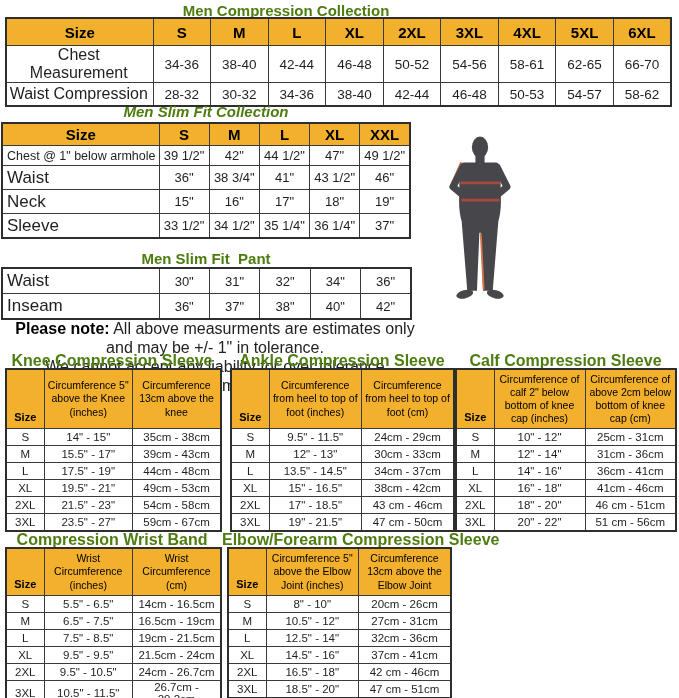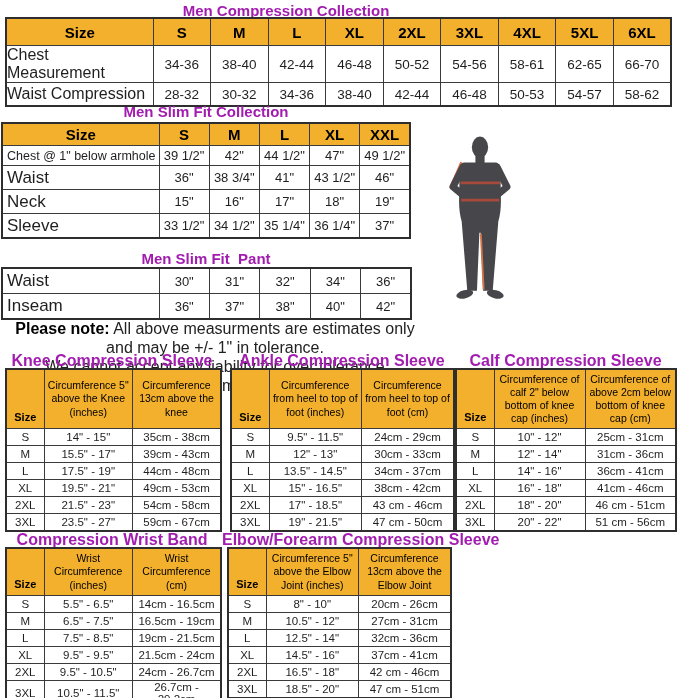--- a/index.html
+++ b/index.html
@@ -1,37 +1,37 @@
 <!DOCTYPE html>
 <html><head>
 <meta charset="utf-8">
 <style>
   html,body{margin:0;padding:0;background:#fff;}
   #canvas{
     position:relative;width:679px;height:698px;background:#fff;overflow:hidden;
     font-family:"Liberation Sans",sans-serif;color:#1f1f1f;
   }
   .abs{position:absolute;}
-  .title{font-weight:bold;color:#a21caf;text-align:center;white-space:pre;}
+  .title{font-weight:bold;color:#4d7c0f;text-align:center;white-space:pre;}
   .t-main{font-size:15px;}
   .t-sub{font-size:15px;}
   .t-small{font-size:16px;}
 
   table{border-collapse:collapse;table-layout:fixed;background:#fff;}
   table.grid{border:2px solid #2e2e2e;}
   table.grid td,table.grid th{border:1px solid #3a3a3a;padding:0 2px;overflow:hidden;}
   .yellow{background:#F3B02C;}
   th{font-weight:bold;color:#000;margin-top:29px;}
 
   
   .t1{width:667px;}
   .t1 col.c-label{width:147px;}
   .t1 th{height:26px;font-size:15px;}
   .t1 td{height:22px;font-size:13.5px;text-align:center;}
-  .t1 td.rowlabel{font-size:16px;text-align:left;padding-left:0;}
+  .t1 td.rowlabel{font-size:16px;text-align:center;padding-left:0;}
 
   
   .t2{width:410px;}
   .t2 col.c-label{width:157px;}
   .t2 th{height:21px;font-size:15px;}
   .t2 td{font-size:13px;text-align:center;}
   .t2 tr.r-small td{height:19px;}
   .t2 tr.r-big td{height:23px;}
   .t2 td.rowlabel{text-align:left;padding-left:4px;}
   .t2 tr.r-small td.rowlabel{font-size:12.5px;}
@@ -101,21 +101,21 @@
       <td>38-40</td>
       <td>42-44</td>
       <td>46-48</td>
       <td>50-53</td>
       <td>54-57</td>
       <td>58-62</td>
     </tr>
   </tbody>
     </table>
 
-  <div class="abs title t-sub" style="top:103px;left:0;width:412px;">Men Slim Fit Collection</div>
+  <div class="abs title t-sub" style="top:103px;left:0;width:412px;font-style:italic;">Men Slim Fit Collection</div>
 
   <table class="grid t2 abs" style="top:122px;left:1px;">
     <colgroup>
         <col class="c-label">
         <col span="5">
       </colgroup>
     <tbody>
         <tr>
       <th class="yellow">Size</th>
       <th class="yellow">S</th>

